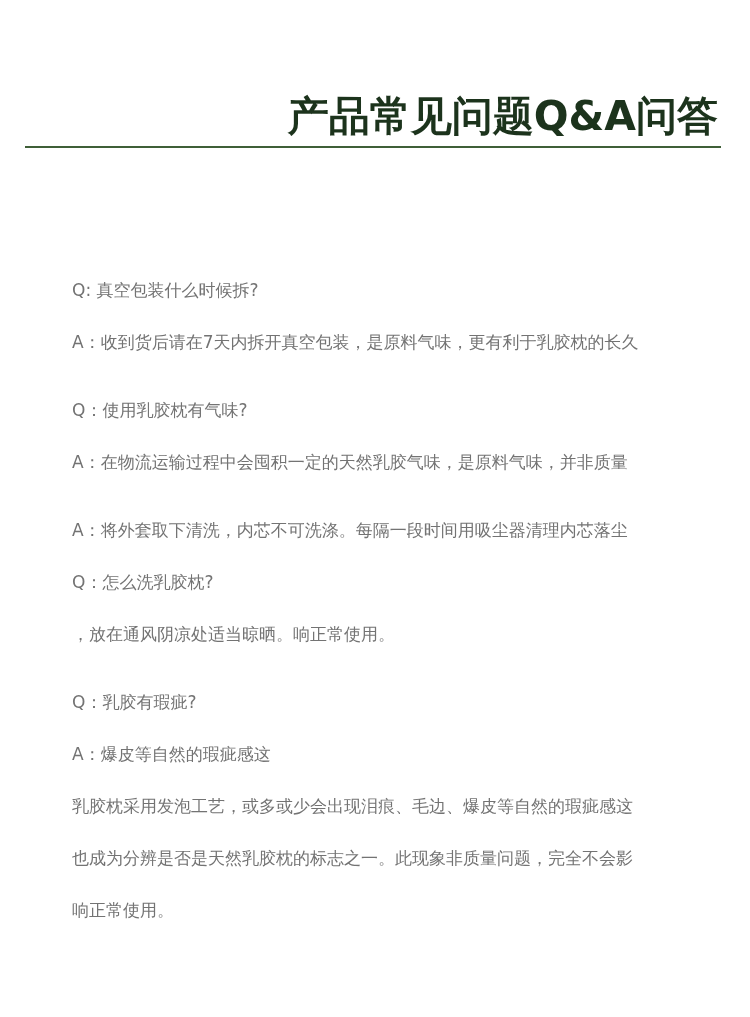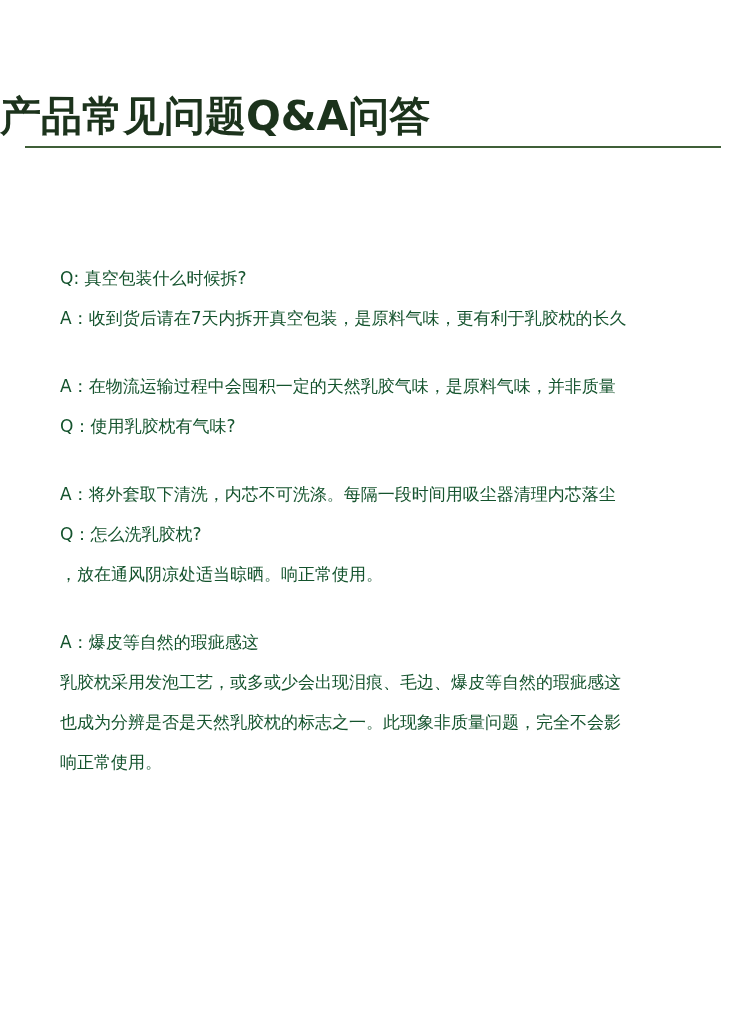--- a/index.html
+++ b/index.html
@@ -13,21 +13,21 @@
       position: relative;
       overflow: hidden;
       font-family: "DejaVu Sans", "Liberation Sans", sans-serif;
       color: #1a1a1a;
     }
     .page-title {
       position: absolute;
       left: 0;
       top: 86px;
       width: 718px;
-      text-align: left;
+      text-align: right;
       font-size: 41px;
       font-weight: bold;
       color: #1c331c;
       letter-spacing: 0px;
       line-height: 60px;
       margin: 0;
     }
     .title-divider {
       position: absolute;
       left: 25px;
@@ -41,49 +41,50 @@
       left: 56px;
       top: 256px;
       width: 640px;
     }
     .faq-item {
       margin: 0 0 32px 0;
     }
     .faq-line {
       font-size: 17px;
       line-height: 36px;
-      margin: 4px;
+      margin: 16px;
       white-space: nowrap;
-      color: #14532d;
+      color: #737373;
     }
   </style>
 </head>
 <body>
 
 <h1 class="page-title">产品常见问题Q&amp;A问答</h1>
 <div class="title-divider"></div>
 
 <div class="faq-list">
 
   <div class="faq-item">
     <p class="faq-line">Q: 真空包装什么时候拆?</p>
     <p class="faq-line">A：收到货后请在7天内拆开真空包装，是原料气味，更有利于乳胶枕的长久</p>
   </div>
 
   <div class="faq-item">
+    <p class="faq-line">Q：使用乳胶枕有气味?</p>
     <p class="faq-line">A：在物流运输过程中会囤积一定的天然乳胶气味，是原料气味，并非质量</p>
-    <p class="faq-line">Q：使用乳胶枕有气味?</p>
   </div>
 
   <div class="faq-item">
     <p class="faq-line">A：将外套取下清洗，内芯不可洗涤。每隔一段时间用吸尘器清理内芯落尘</p>
     <p class="faq-line">Q：怎么洗乳胶枕?</p>
     <p class="faq-line">，放在通风阴凉处适当晾晒。响正常使用。</p>
   </div>
 
   <div class="faq-item">
+    <p class="faq-line">Q：乳胶有瑕疵?</p>
     <p class="faq-line">A：爆皮等自然的瑕疵感这</p>
     <p class="faq-line">乳胶枕采用发泡工艺，或多或少会出现泪痕、毛边、爆皮等自然的瑕疵感这</p>
     <p class="faq-line">也成为分辨是否是天然乳胶枕的标志之一。此现象非质量问题，完全不会影</p>
     <p class="faq-line">响正常使用。</p>
   </div>
 
 </div>
 
 </body></html>

